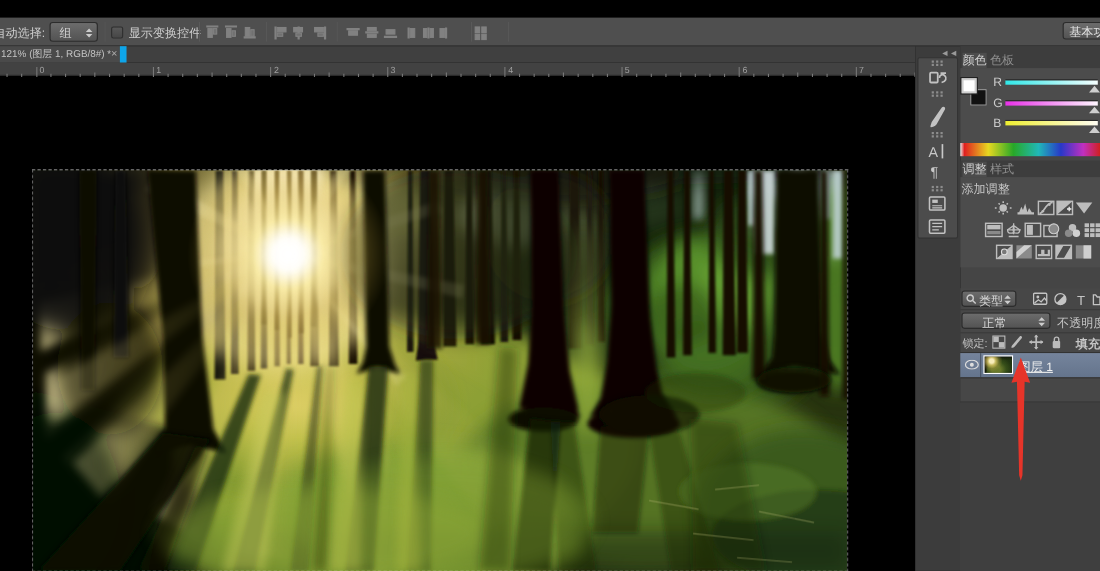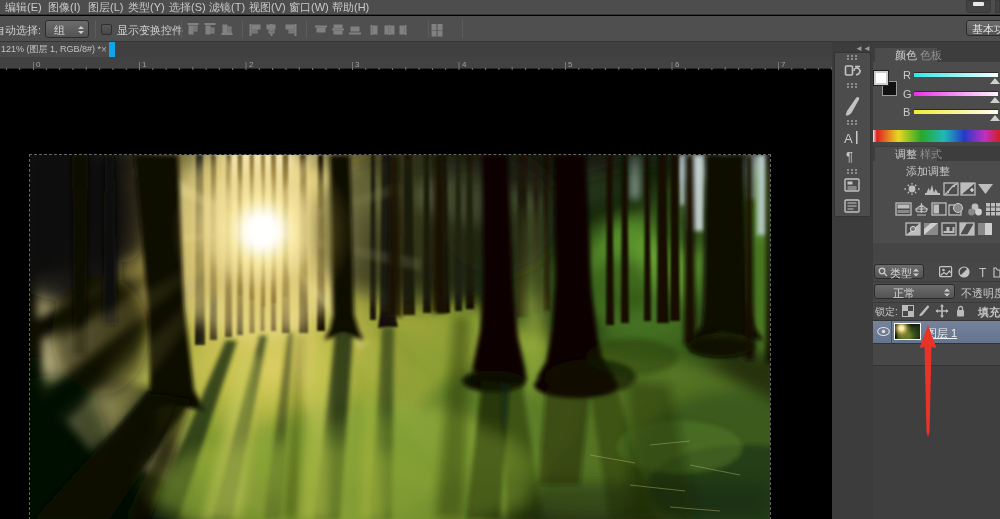--- a/index.html
+++ b/index.html
@@ -15,49 +15,34 @@
 #tabstrip{left:0;top:42px;width:832px;height:15px;background:#404040;}
 #doctab{position:absolute;left:0;top:0;width:115px;height:15px;background:#4a4a4a;border-right:6px solid #0ea5e9;color:#c3c3c3;font-size:9px;line-height:15px;white-space:nowrap;}
 #ruler{left:0;top:57px;width:832px;height:12px;background:#424242;border-bottom:1px solid #2a2a2a;}
 #canvas{left:0;top:70px;width:832px;height:449px;background:#000;}
 
 #icostrip{left:832px;top:42px;width:41px;height:477px;background:#3c3c3c;}
 #icobox{position:absolute;left:2px;top:10px;width:37px;height:165px;background:#4c4c4c;border:1px solid #333;border-radius:2px;}
 #panel{left:873px;top:42px;width:127px;height:477px;background:#454545;}
 #panel div{white-space:nowrap;}
 .tabbar{position:absolute;left:0;width:127px;height:14px;background:#3d3d3d;font-size:11px;color:#8f8f8f;}
-.tab{position:absolute;top:0;height:14px;line-height:14px;padding:0 20px;}
+.tab{position:absolute;top:0;height:14px;line-height:14px;padding:0 0;}
 .tab.act{background:#4c4c4c;color:#cfcfcf;}
 .pbody{position:absolute;left:0;width:127px;background:#4c4c4c;}
 .thumb1,.thumb2{background:
  radial-gradient(circle at 26% 28%, #f8edba 0 9%, rgba(225,205,105,0.8) 18%, rgba(160,145,60,0.4) 32%, rgba(0,0,0,0) 46%),
  linear-gradient(100deg, rgba(8,8,3,0.95) 0 10%, rgba(0,0,0,0) 18%),
  radial-gradient(ellipse at 42% 80%, rgba(120,135,48,0.85) 0 20%, rgba(62,88,28,0.75) 45%, rgba(0,0,0,0) 72%),
  radial-gradient(ellipse at 85% 55%, rgba(35,55,18,0.9) 0 40%, rgba(0,0,0,0) 75%),
  linear-gradient(#10140a, #131d08 60%, #091003) !important;}
 
 </style></head>
 <body>
 <div id="root">
 
-  <div class="abs" id="menubar">
-    <span style="left:5px">编辑(E)</span>
-      <span style="left:48px">图像(I)</span>
-      <span style="left:88px">图层(L)</span>
-      <span style="left:128px">类型(Y)</span>
-      <span style="left:169px">选择(S)</span>
-      <span style="left:209px">滤镜(T)</span>
-      <span style="left:249px">视图(V)</span>
-      <span style="left:289px">窗口(W)</span>
-      <span style="left:332px">帮助(H)</span>
-    <div style="position:absolute;left:966px;top:0;width:25px;height:13px;background:#424242;border:1px solid #393939;border-radius:0 0 3px 3px;">
-        <div style="position:absolute;left:6px;top:1px;width:11px;height:4px;background:#e8e8e8;border-radius:1px;"></div>
-      </div>
-    <div style="position:absolute;left:995px;top:0;width:5px;height:13px;background:#424242;border:1px solid #393939;"></div>
-  </div>
 
   <div class="abs" id="optionbar">
     <span style="position:absolute;left:-6px;top:7px;">自动选择:</span>
     <div class="drop" style="left:45px;top:4px;width:44px;height:18px;">
         <span style="position:absolute;left:8px;top:2px;">组</span>
         <svg width="10" height="12" style="position:absolute;right:2px;top:3px" viewBox="0 0 10 12">
           <path d="M2 5l3-3 3 3zM2 7l3 3 3-3z" fill="#ccc"></path>
         </svg>
       </div>
     <div class="vdiv" style="left:95px;"></div>
@@ -472,21 +457,21 @@
       <div style="position:absolute;left:117px;top:35px;width:0;height:0;border-left:5px solid transparent;border-right:5px solid transparent;border-bottom:6px solid #cfcfcf;"></div>
       <div style="position:absolute;left:117px;top:53px;width:0;height:0;border-left:5px solid transparent;border-right:5px solid transparent;border-bottom:6px solid #cfcfcf;"></div>
     </div>
     <div class="pbody" style="top:88px;height:12px;background:linear-gradient(90deg,#e8e8e8 0,#e02020 3%,#e8d820 20%,#28a828 38%,#20b8b8 56%,#2838c8 72%,#c030c0 88%,#d02020 100%);"></div>
 
     <div class="tabbar" style="top:104px;height:15px;">
       <div class="tab act" style="left:2px;top:1px;text-align:right;">调整</div>
       <div class="tab" style="left:27px;top:1px;">样式</div>
     </div>
     <div class="pbody" style="top:119px;height:82px;">
-      <div style="position:absolute;left:1px;top:3px;color:#c6c6c6;font-size:11px;padding-left:32px;">添加调整</div>
+      <div style="position:absolute;left:1px;top:3px;color:#c6c6c6;font-size:11px;">添加调整</div>
       <svg style="position:absolute;left:0;top:20px;" width="127" height="62" viewBox="0 0 127 62">
         <g fill="#bdbdbd" stroke="none">
 
           <g transform="translate(32,2)">
             <circle cx="7" cy="6" r="3.4"></circle>
             <g stroke="#bdbdbd" stroke-width="1.4">
                 <path d="M7 0v1.6M7 10.4V12M1 6h-1.6M14.6 6H13M2.8 1.8l1.1 1.1M11.2 10.2l-1.1-1.1M11.2 1.8l-1.1 1.1M2.8 10.2l1.1-1.1"></path>
               </g>
           </g>
 

